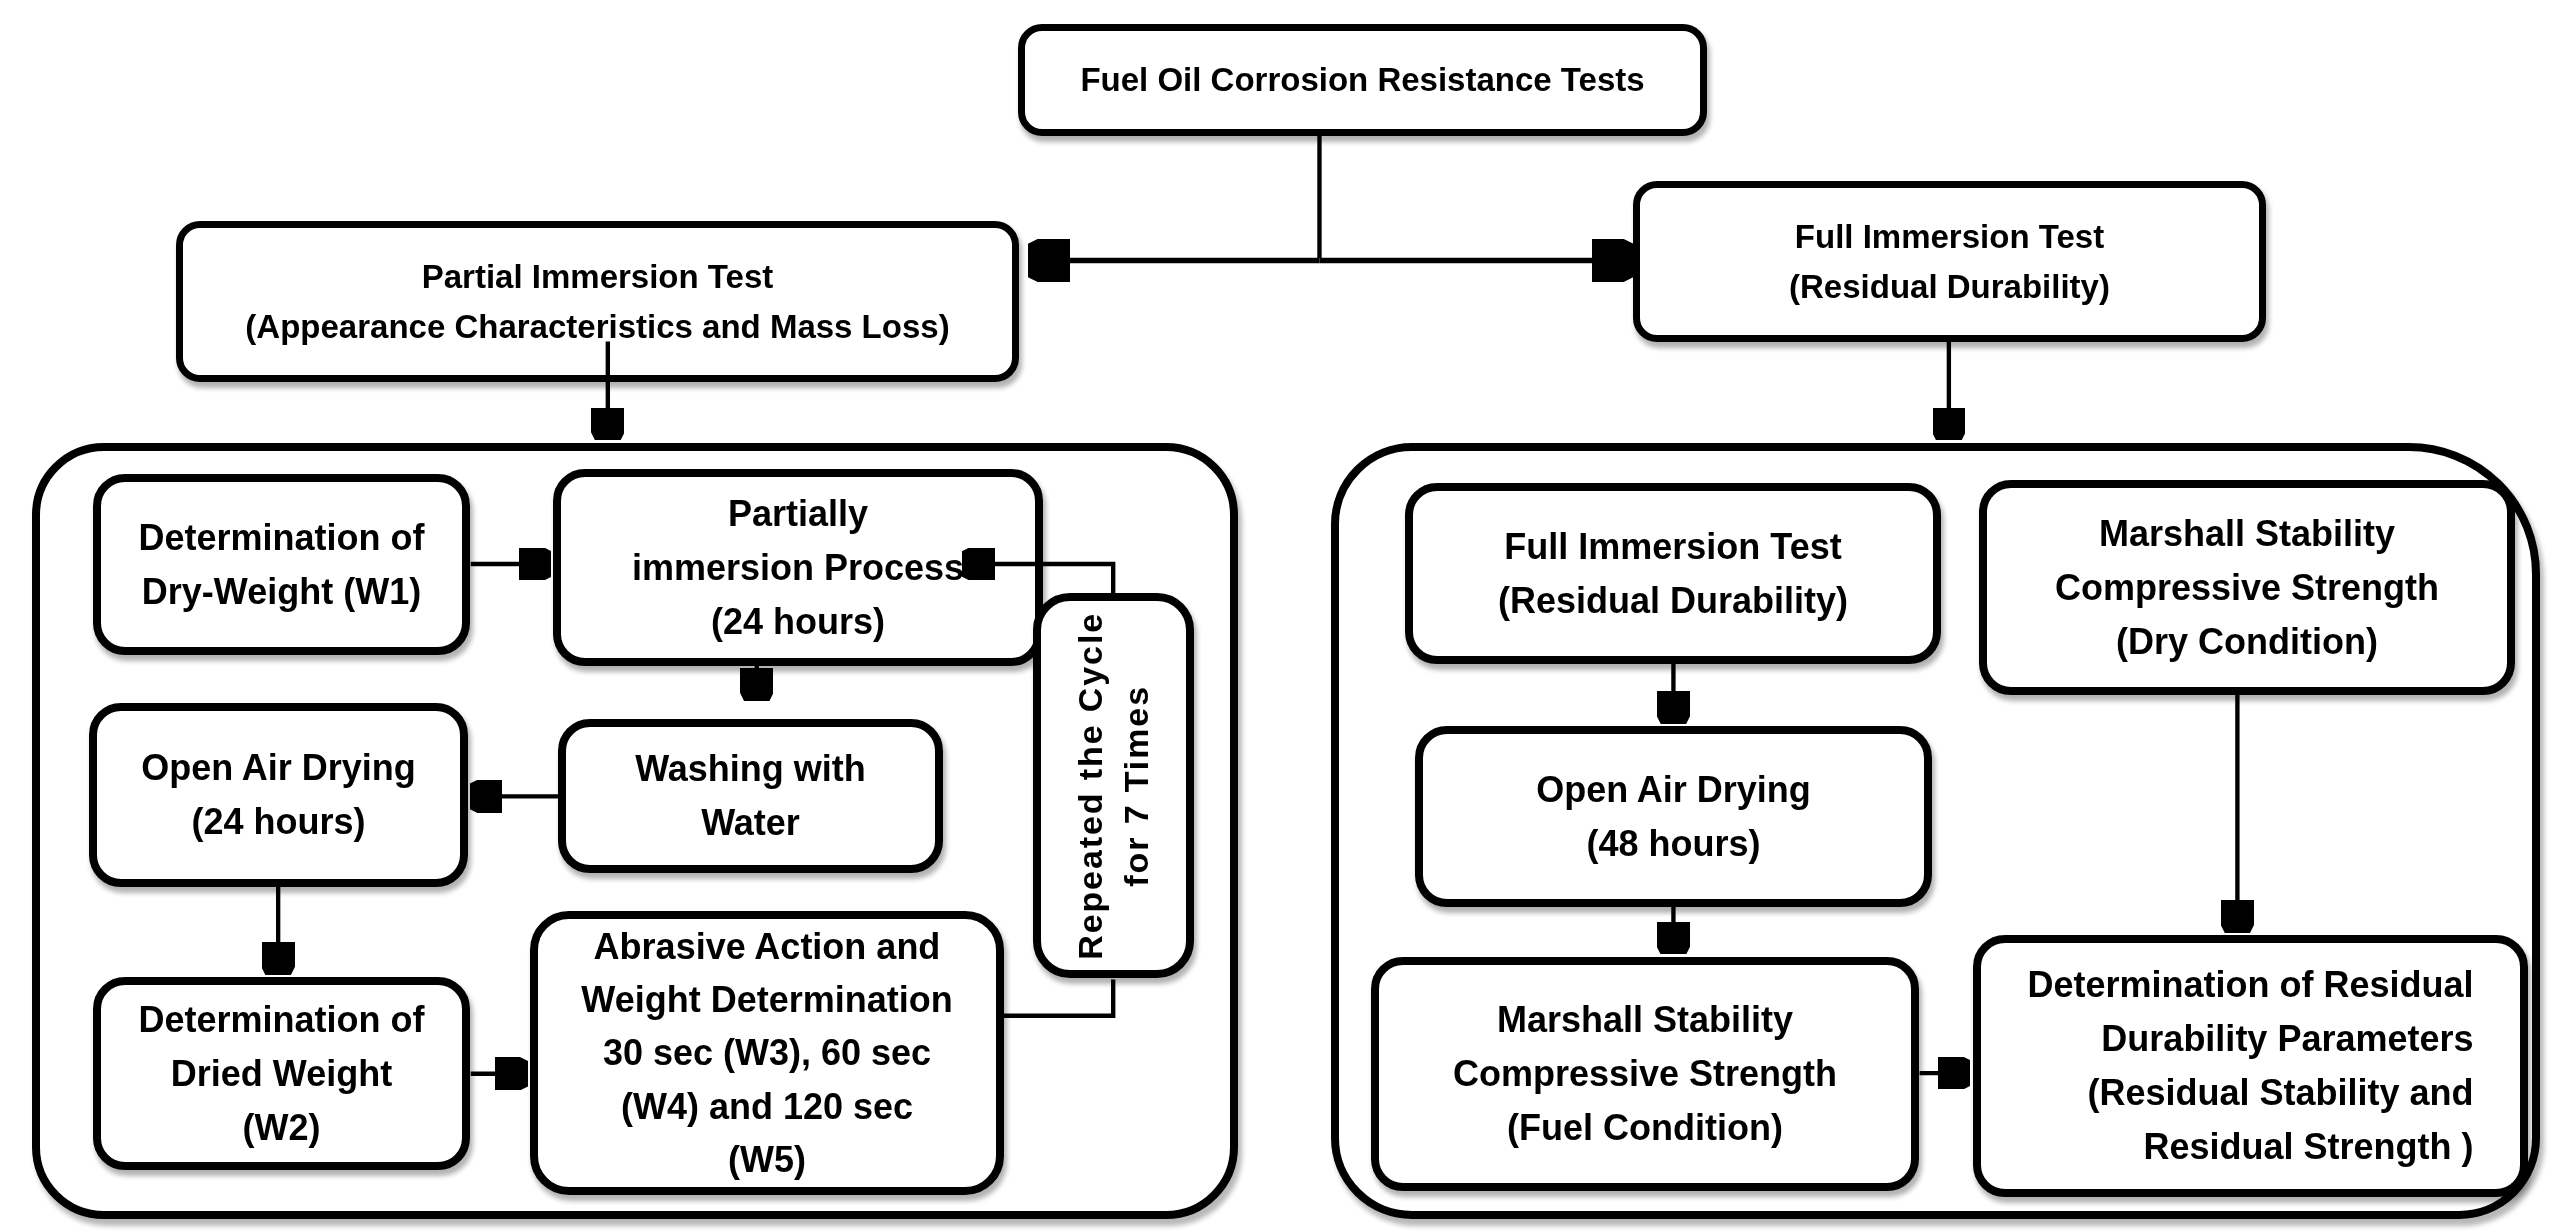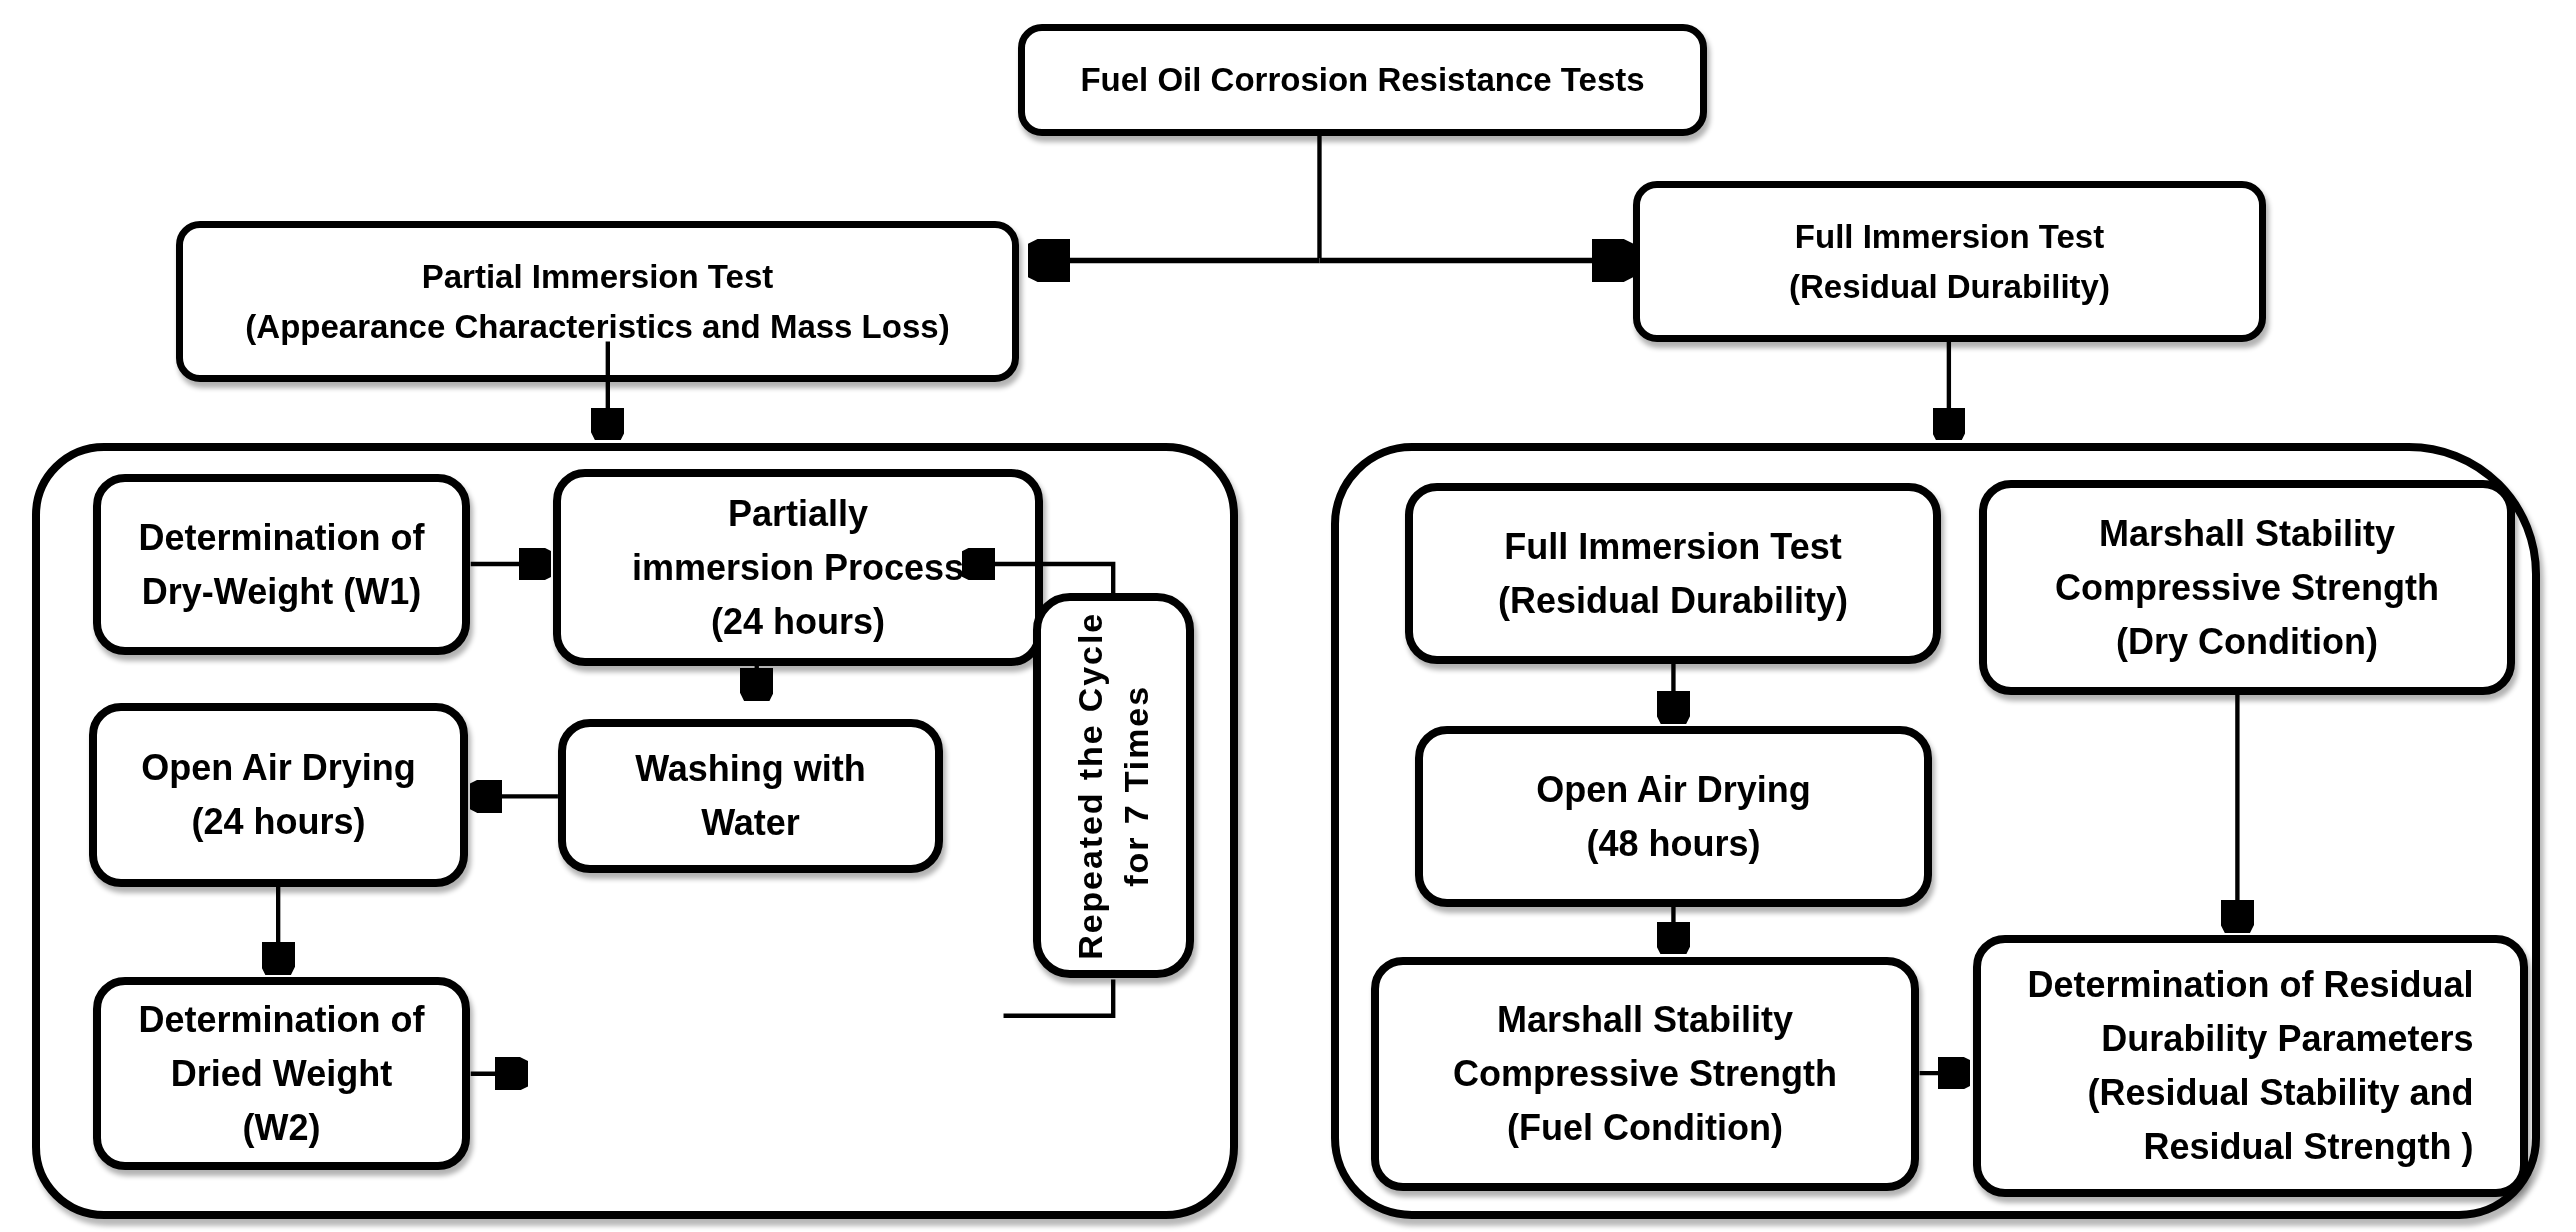--- a/index.html
+++ b/index.html
@@ -110,20 +110,25 @@
   <div class="box inner" style="left:89px; top:703px; width:379px; height:184px;">Open Air Drying
 (24 hours)</div>
 
   <div class="box inner" style="left:558px; top:703px; width:385px; height:154px;margin-top:16px;">Washing with
 Water</div>
 
   <div class="box inner" style="left:93px; top:977px; width:377px; height:193px;">Determination of
 Dried Weight
 (W2)</div>
 
+  <div class="box inner abrasive" style="left:530px; top:911px; width:474px; height:284px; border-radius:39px;">Abrasive Action and
+Weight Determination
+30 sec (W3), 60 sec
+(W4) and  120 sec
+(W5)</div>
 
   <div class="container" style="left:1331px; top:443px; width:1209px; height:776px; border-radius:81px; border-top-right-radius:131px;"></div>
 
   <div class="box inner" style="left:1405px; top:483px; width:536px; height:181px;">Full Immersion Test
 (Residual Durability)</div>
 
   <div class="box inner" style="left:1979px; top:480px; width:536px; height:215px;">Marshall Stability
 Compressive Strength
 (Dry Condition)</div>
 

